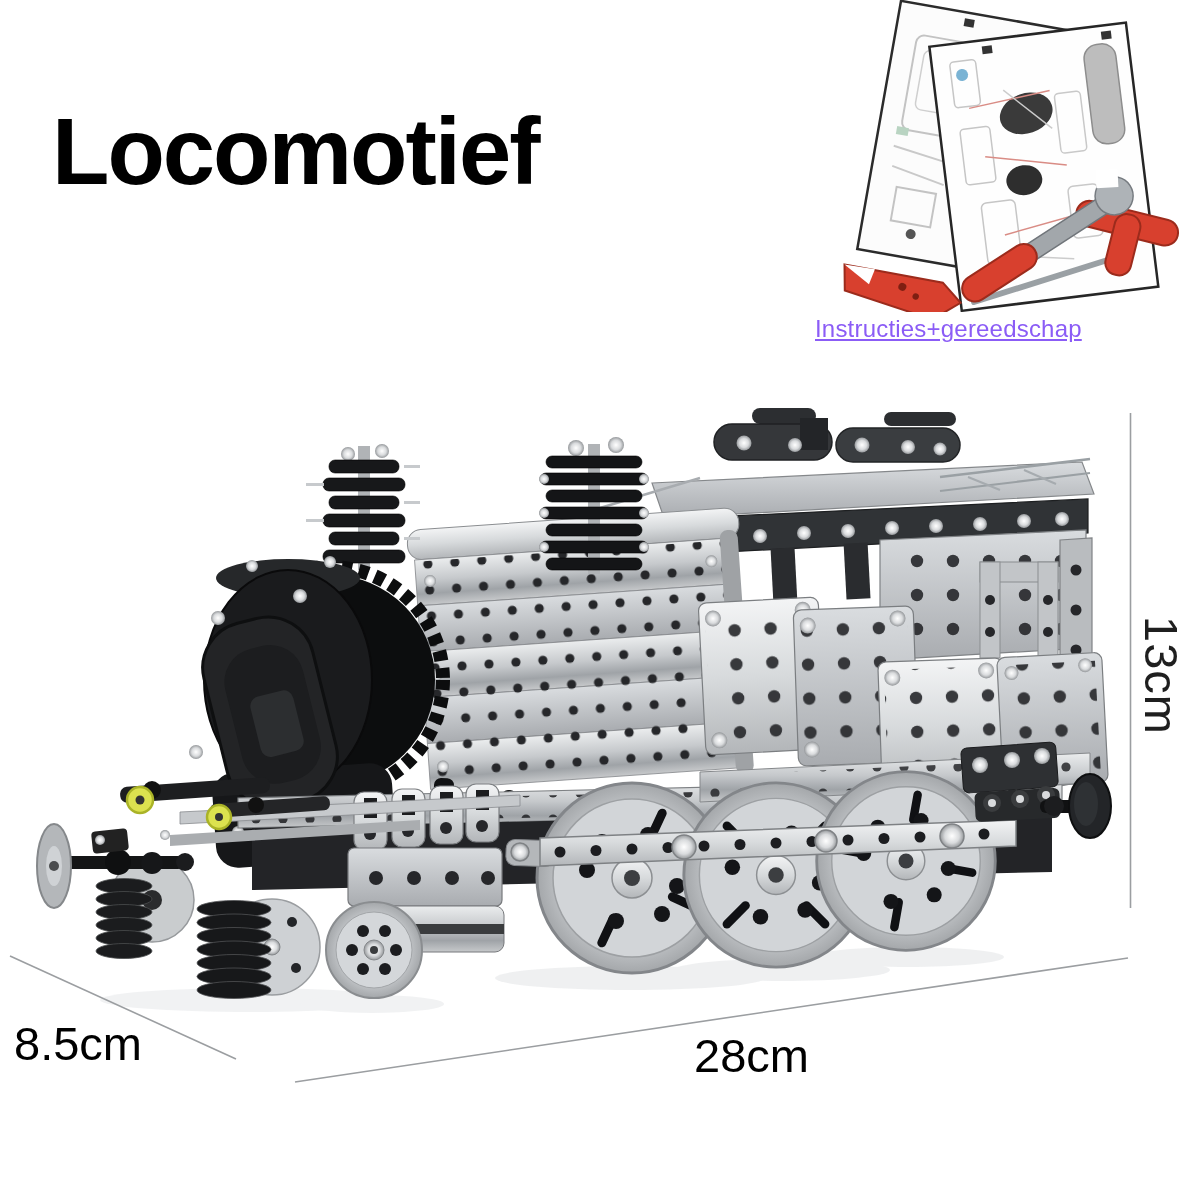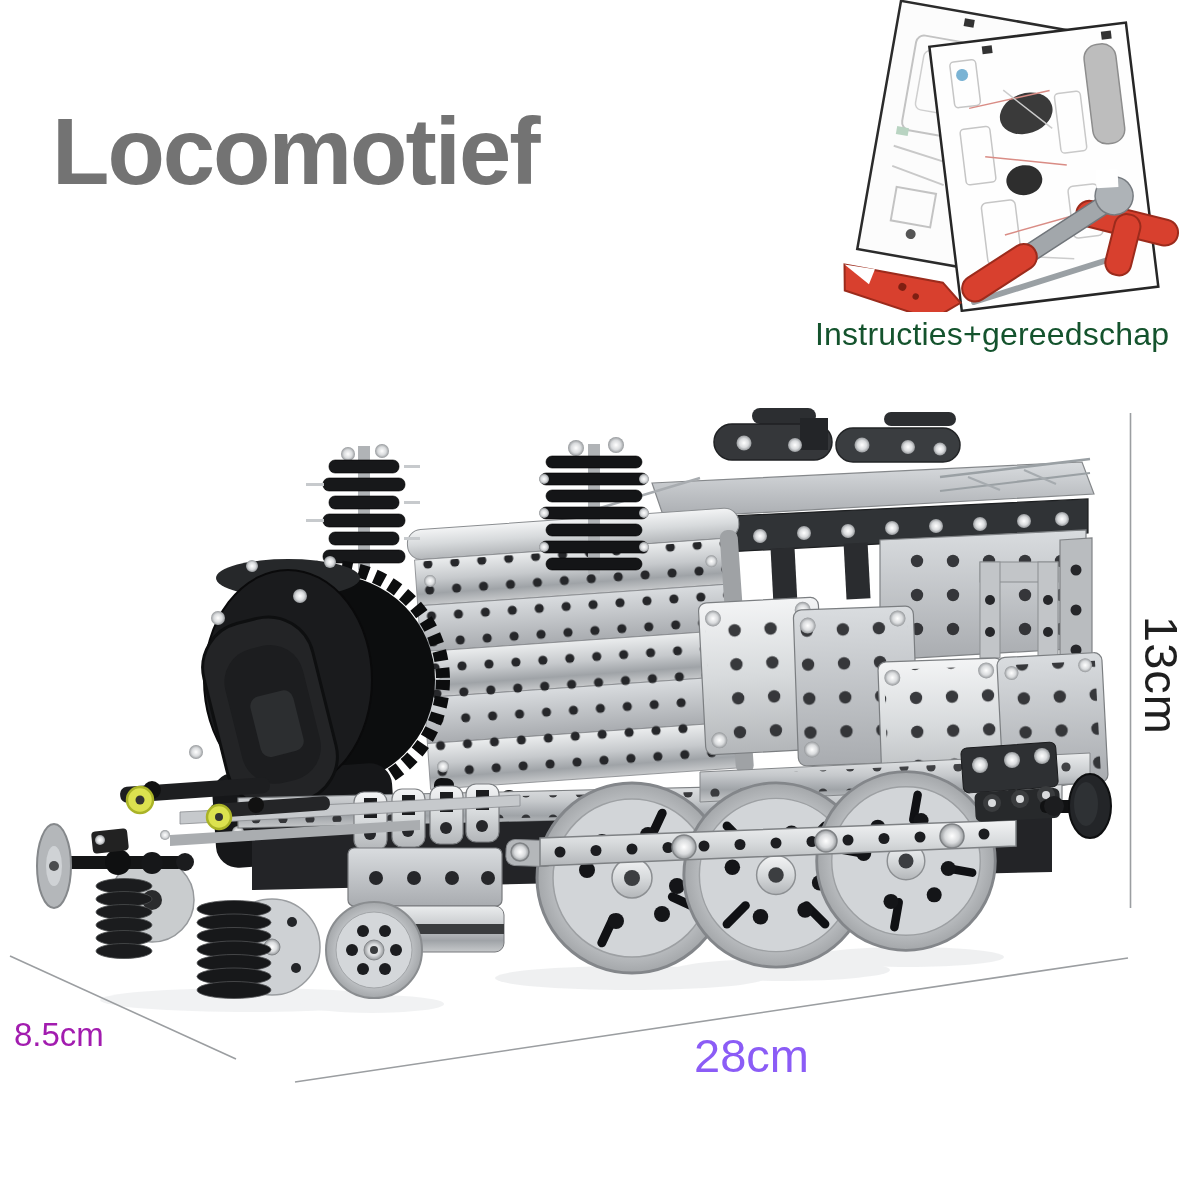--- a/index.html
+++ b/index.html
@@ -2,35 +2,36 @@
 <html><head>
 <meta charset="utf-8">
 <style>
   html,body{margin:0;padding:0;}
   body{
     width:1200px;height:1179px;position:relative;background:#ffffff;overflow:hidden;
     font-family:"Liberation Sans", sans-serif;
   }
   .abs{position:absolute;}
   #product-title{
-    left:52px;top:40px;font-size:94px;font-weight:700;letter-spacing:-2px;color:#737373;
+    left:52px;top:40px;font-size:94px;font-weight:700;letter-spacing:-2px;color:#000000;
     line-height:1.05;white-space:nowrap;
   }
   #scene-svg{left:0;top:0;width:1200px;height:1179px;}
   #kit-graphic{left:826px;top:0px;width:372px;height:312px;}
   #kit-caption{
-    left:815px;top:312px;width:385px;font-size:32px;line-height:1.42;color:#14532d;
+    left:815px;top:312px;width:385px;font-size:24px;line-height:1.42;color:#8b5cf6;
     letter-spacing:0.2px;
+    text-decoration:underline;
   }
   #dim-height-label{
     left:1134px;top:616px;writing-mode:vertical-rl;text-orientation:sideways;
     font-size:47px;color:#1f1f1f;letter-spacing:1px;
   }
-  #dim-length-label{left:694px;top:1028px;font-size:47px;color:#8b5cf6;text-align:right;}
-  #dim-depth-label{left:14px;top:1016px;font-size:33px;color:#a21caf;}
+  #dim-length-label{left:694px;top:1028px;font-size:47px;color:#000000;text-align:right;}
+  #dim-depth-label{left:14px;top:1016px;font-size:47px;color:#000000;}
 </style>
 </head>
 <body>
 
 <h1 id="product-title" class="abs">Locomotief</h1>
 
 <svg id="kit-graphic" class="abs" viewBox="0 0 372 312">
 
   <g transform="rotate(10 150 140)">
     <rect x="52" y="16" width="188" height="252" fill="#fcfcfc" stroke="#2b2b2b" stroke-width="2.5"></rect>

